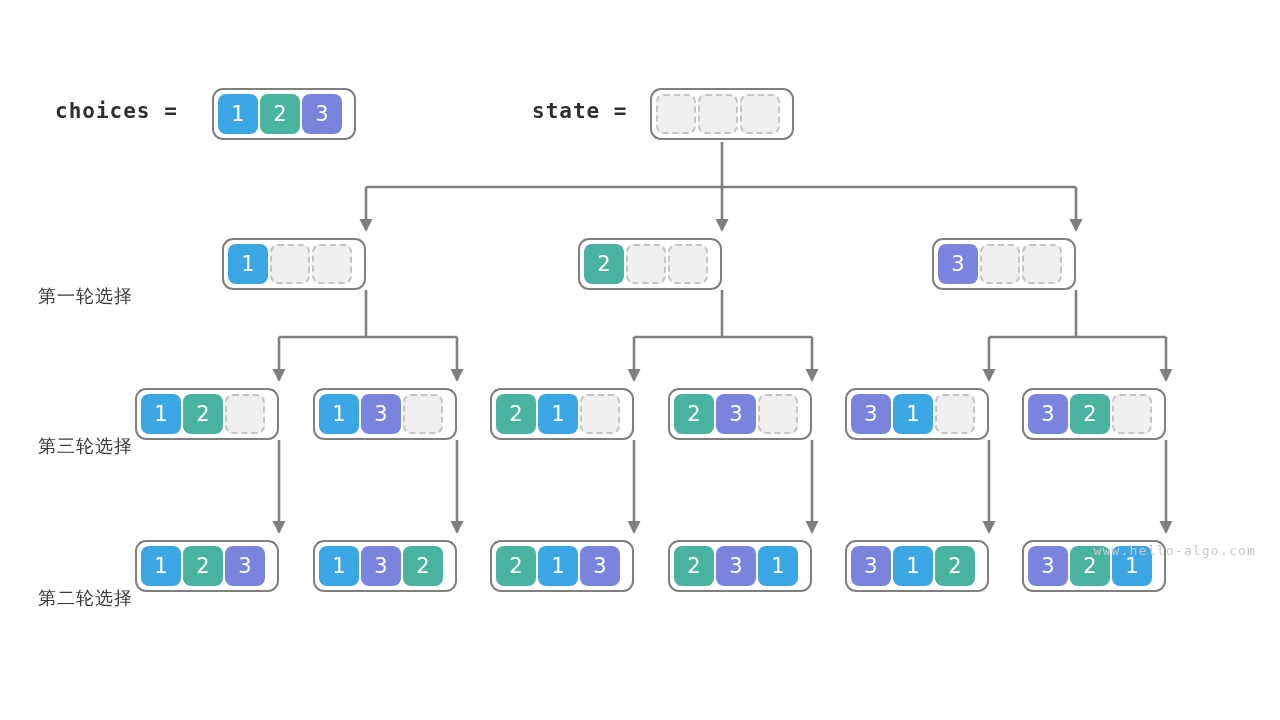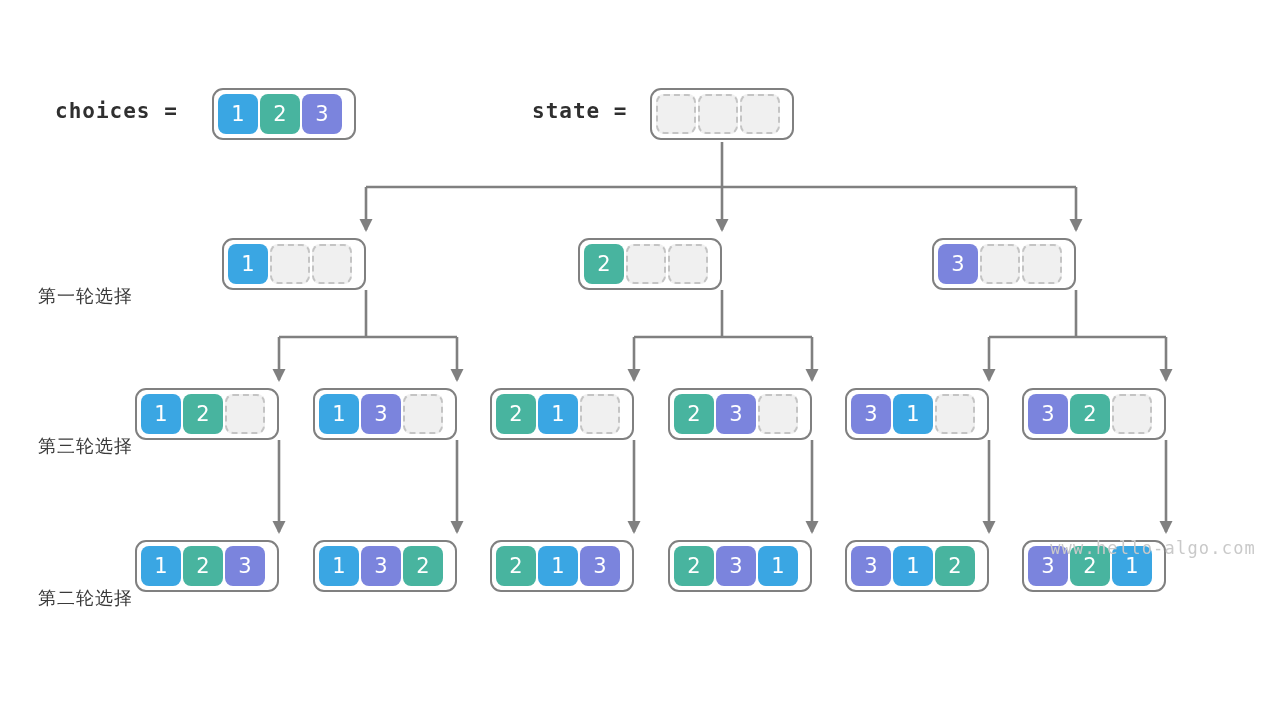--- a/index.html
+++ b/index.html
@@ -46,21 +46,21 @@
     color: #3a3a3a;
     white-space: nowrap;
     letter-spacing: 1px;
     margin-top: 33px;
   }
   .watermark {
     position: absolute;
     right: 24px;
     bottom: 18px;
     font-family: "DejaVu Sans Mono", "Liberation Mono", monospace;
-    font-size: 17px;
+    font-size: 13px;
     color: #c9c9c9;
     letter-spacing: 1.2px;
     white-space: nowrap;
   }
 
   
   .array-box {
     position: absolute;
     display: flex;
     align-items: center;

